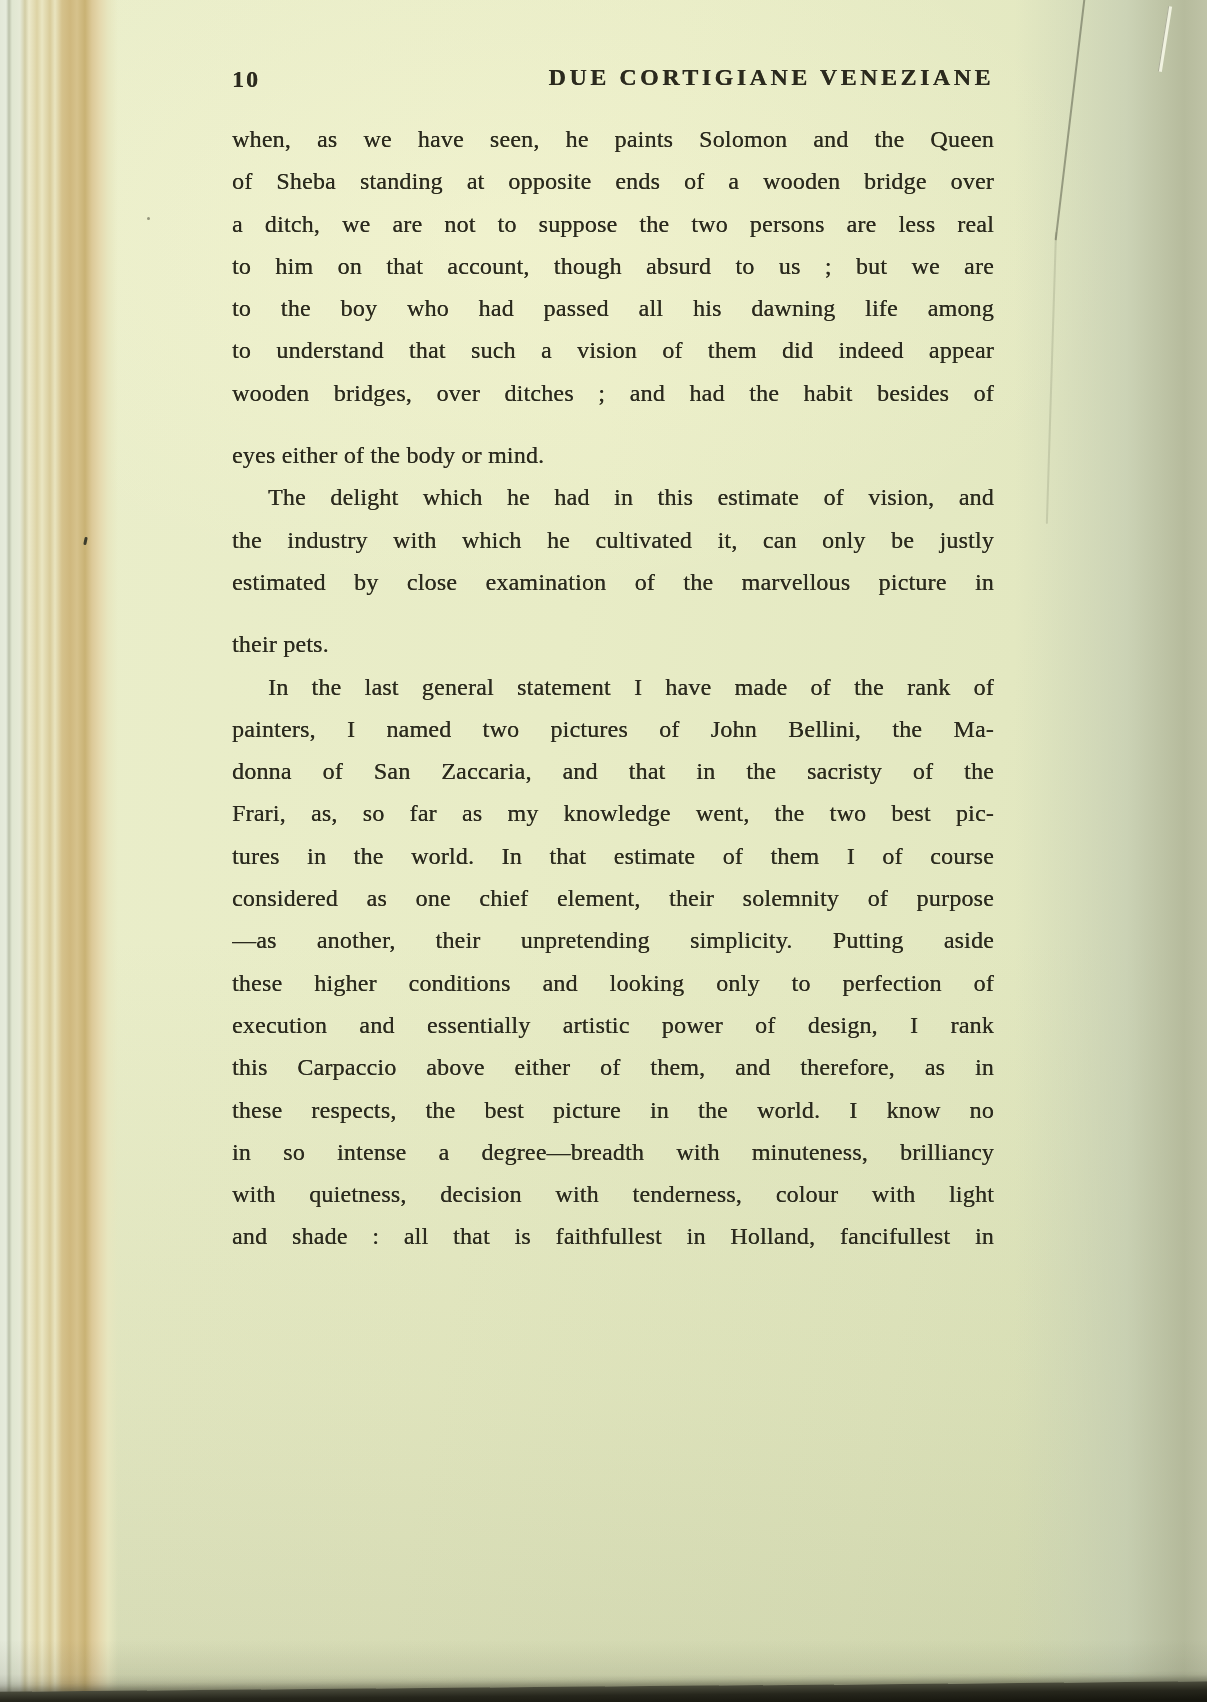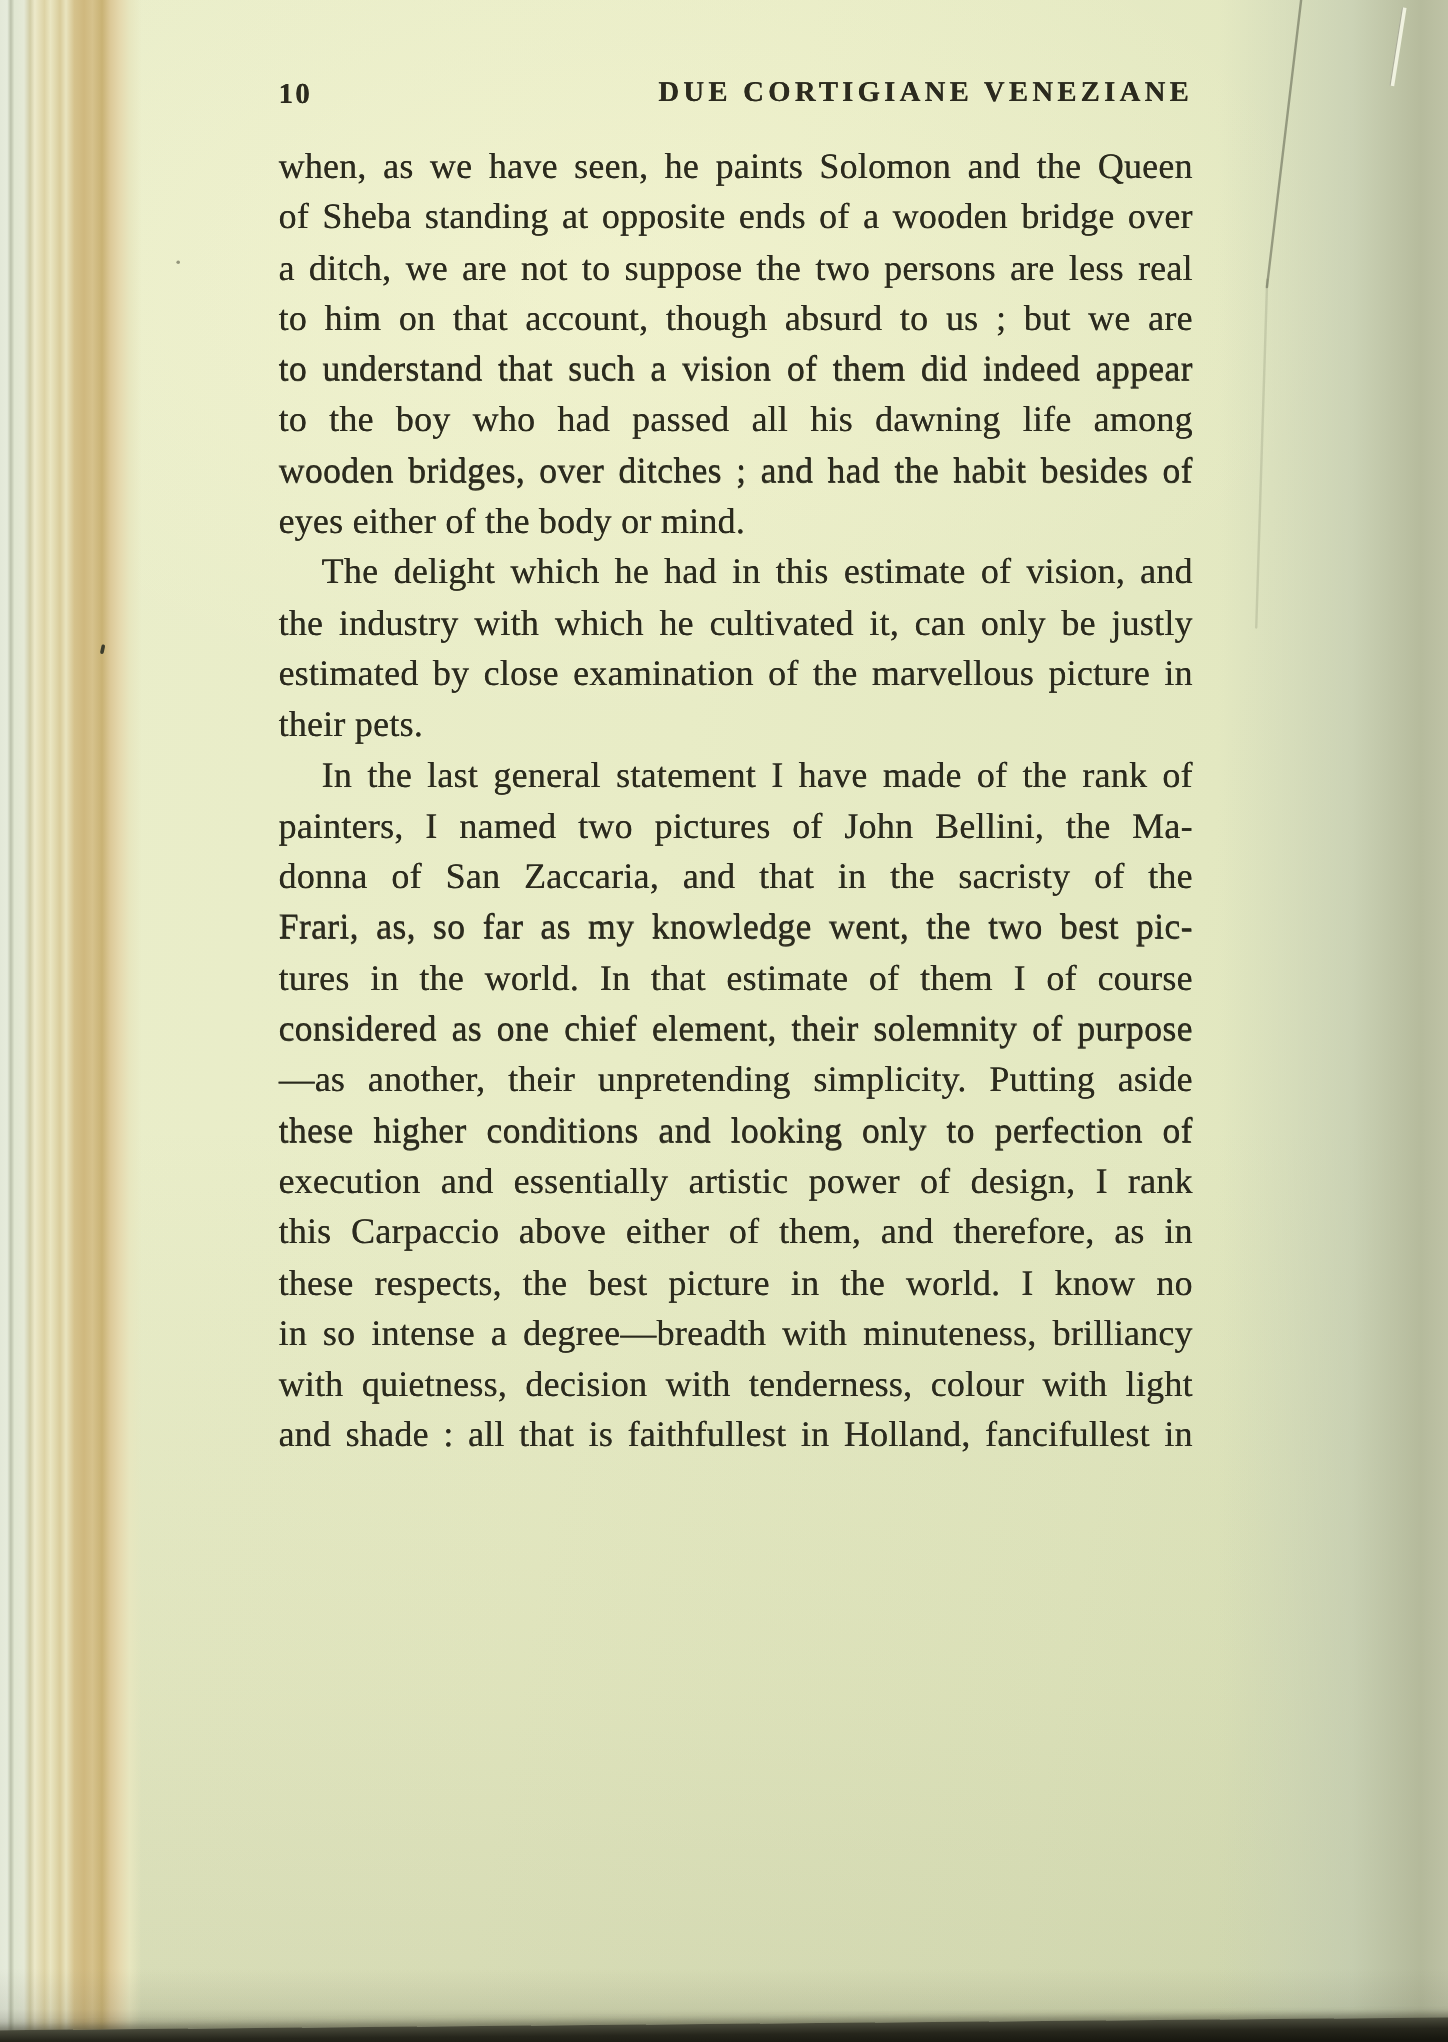--- a/index.html
+++ b/index.html
@@ -62,31 +62,31 @@
     letter-spacing:2px;color:var(--ink,#2b2a1e);
     text-shadow:0.2px 0.2px 0.5px rgba(30,30,18,0.85);
   }
   .running-title{
     display:block;text-align:right;font-size:24px;font-weight:bold;
     letter-spacing:3.5px;color:var(--ink,#2b2a1e);
     text-shadow:0.2px 0.2px 0.5px rgba(30,30,18,0.85);
   }
   .body-text{
     position:absolute;left:232px;top:118px;width:762px;z-index:4;
-    font-size:30px;line-height:42.3px;letter-spacing:0.2px;
+    font-size:24px;line-height:42.3px;letter-spacing:0.2px;
     color:var(--ink,#2b2a1e);
     text-shadow:0.2px 0.2px 0.5px rgba(30,30,18,0.85);
   }
   .para{margin:0;}
   .line{
     height:42.3px;overflow:hidden;
     text-align:justify;text-align-last:justify;text-justify:inter-word;
   }
   .para.indent .line.first{text-indent:36px;}
-  .line.last{text-align-last:left;}
+  .line.last{text-align-last:left;margin-top:20px;}
 </style>
 </head>
 <body>
 
 <div class="canvas">
   <div class="page-bg"></div>
   <div class="left-edges"></div>
   <div class="right-shade"></div>
   <div class="crease crease-1"></div>
   <div class="crease crease-2"></div>
@@ -98,22 +98,22 @@
     <span class="page-number">10</span>
     <span class="running-title">DUE CORTIGIANE VENEZIANE</span>
   </header>
 
   <main class="body-text" id="body-text">
       <div class="para">
         <div class="line first">when, as we have seen, he paints Solomon and the Queen</div>
         <div class="line">of Sheba standing at opposite ends of a wooden bridge over</div>
         <div class="line">a ditch, we are not to suppose the two persons are less real</div>
         <div class="line">to him on that account, though absurd to us ; but we are</div>
+        <div class="line">to the boy who had passed all his dawning life among</div>
         <div class="line">to understand that such a vision of them did indeed appear</div>
-        <div class="line">to the boy who had passed all his dawning life among</div>
         <div class="line">wooden bridges, over ditches ; and had the habit besides of</div>
         <div class="line last">eyes either of the body or mind.</div>
       </div>
       <div class="para indent">
         <div class="line first">The delight which he had in this estimate of vision, and</div>
         <div class="line">the industry with which he cultivated it, can only be justly</div>
         <div class="line">estimated by close examination of the marvellous picture in</div>
         <div class="line last">their pets.</div>
       </div>
       <div class="para indent">

